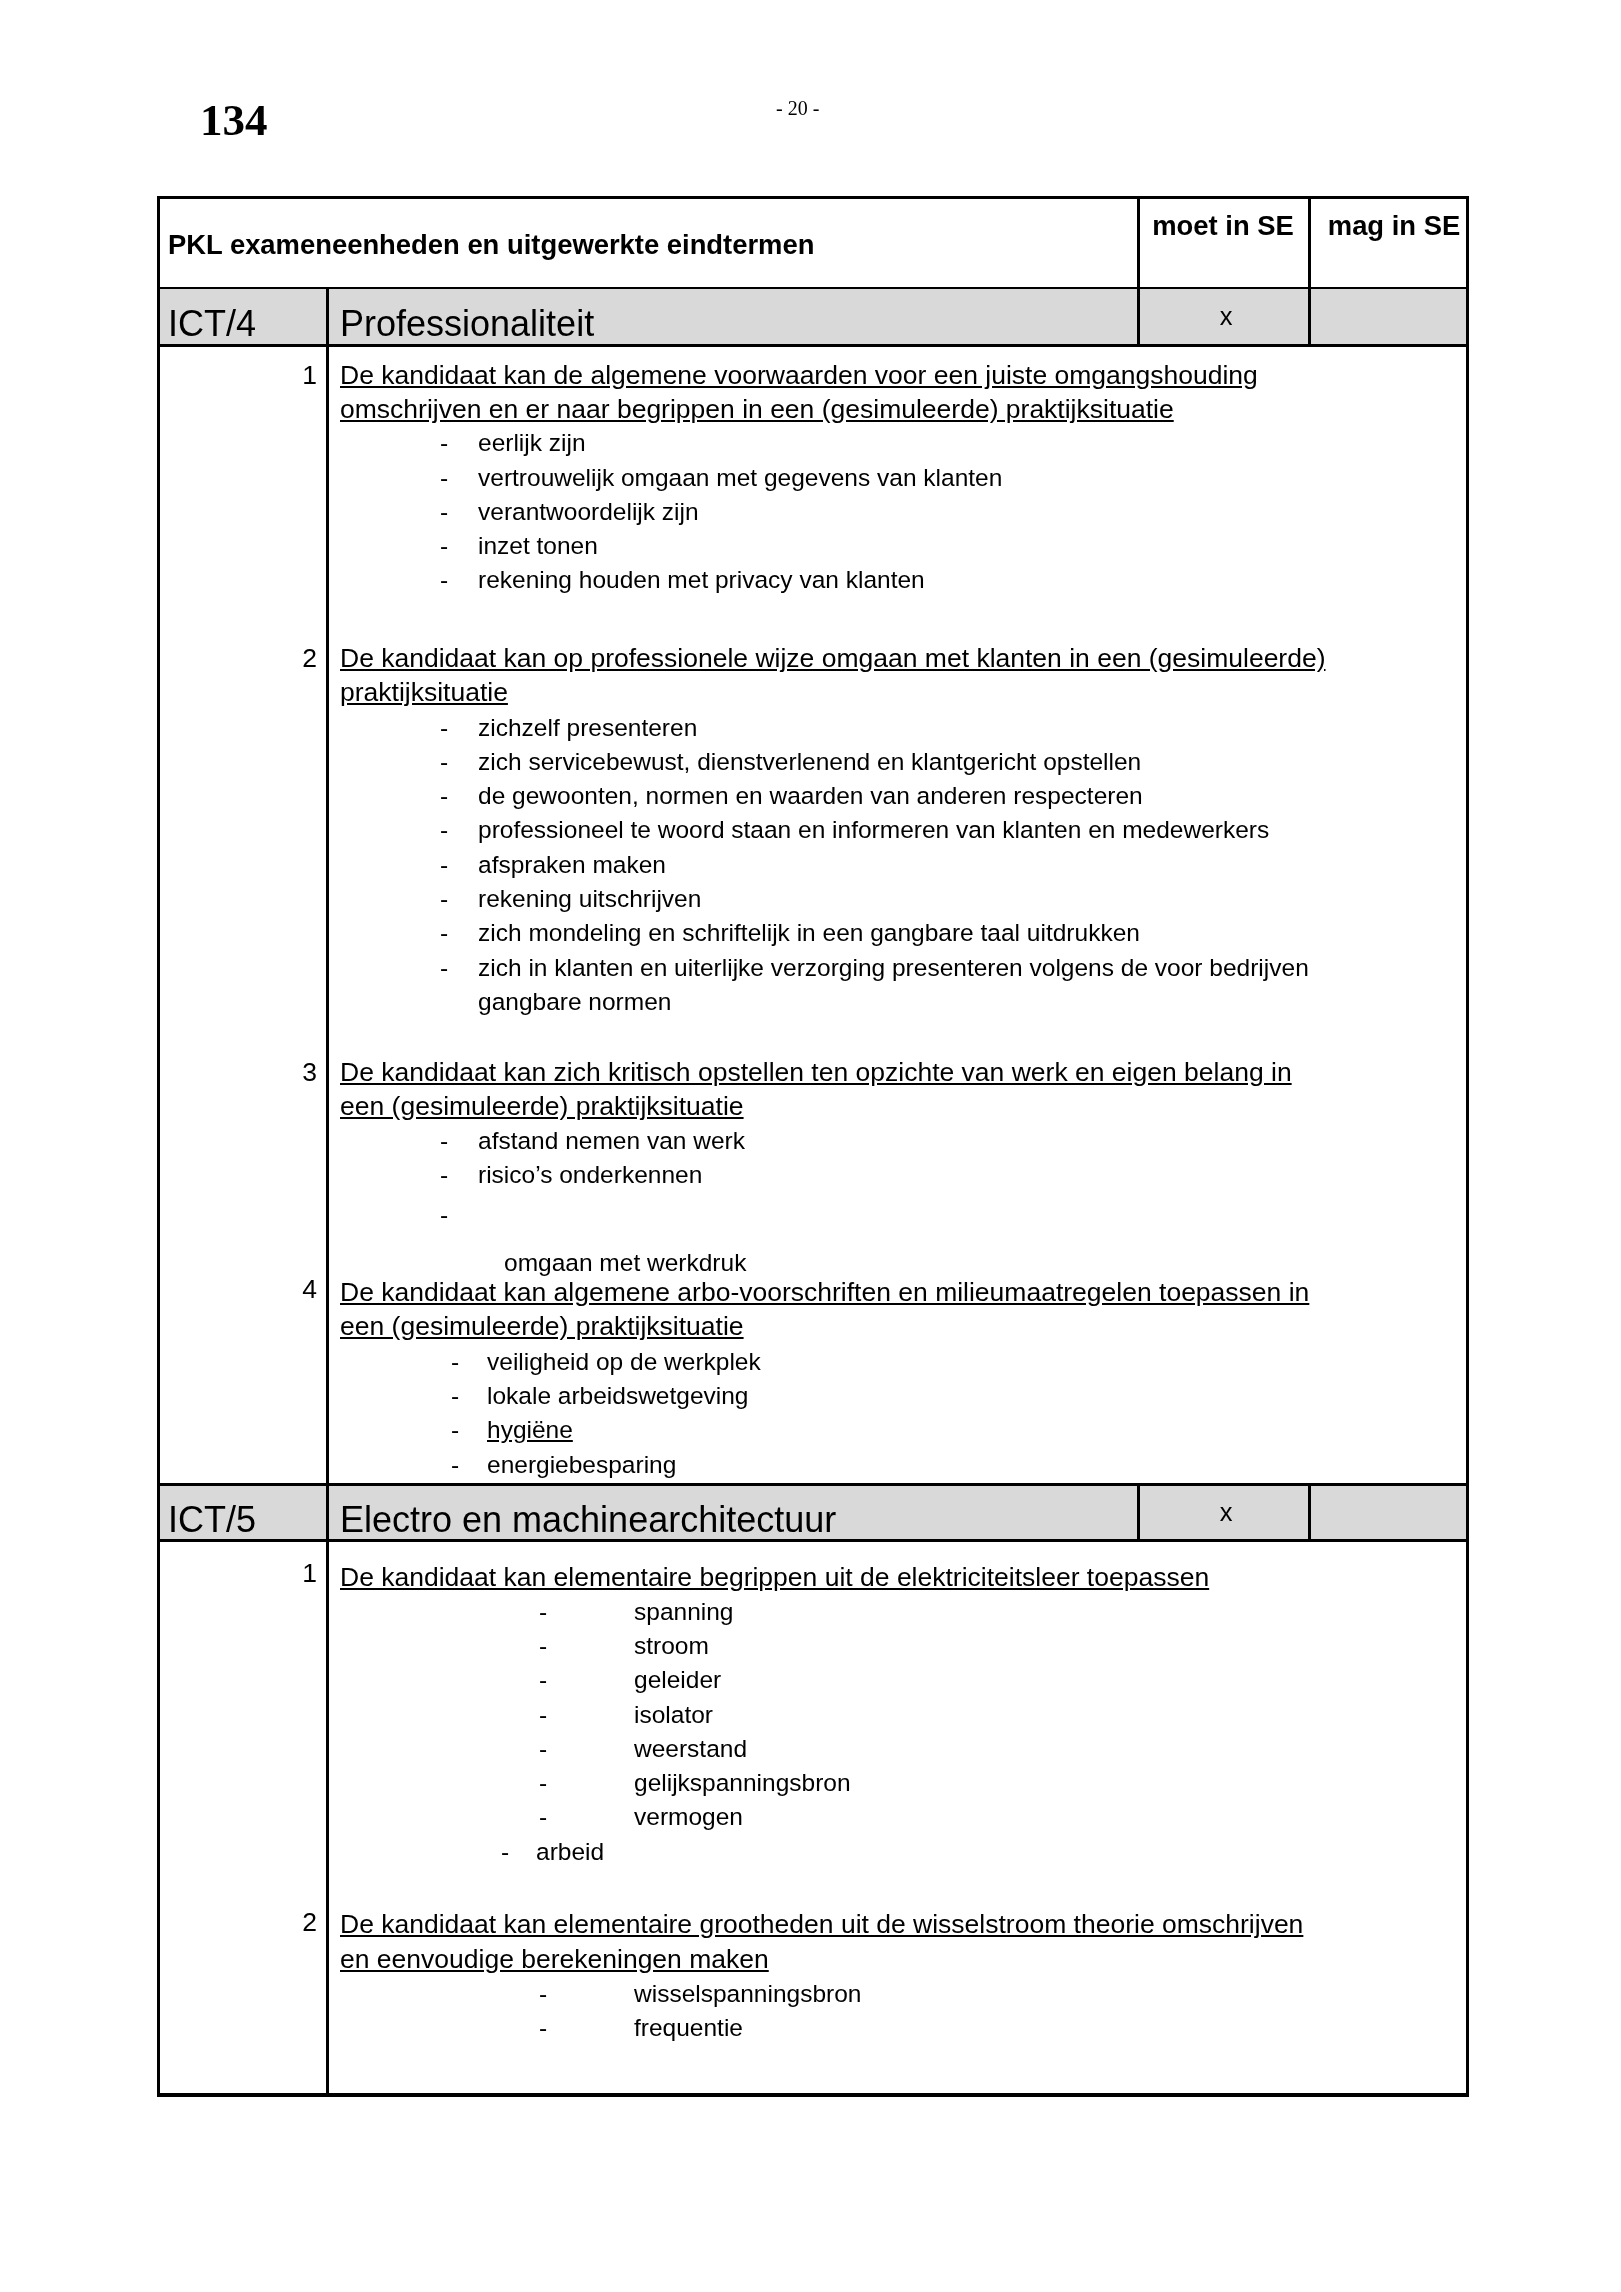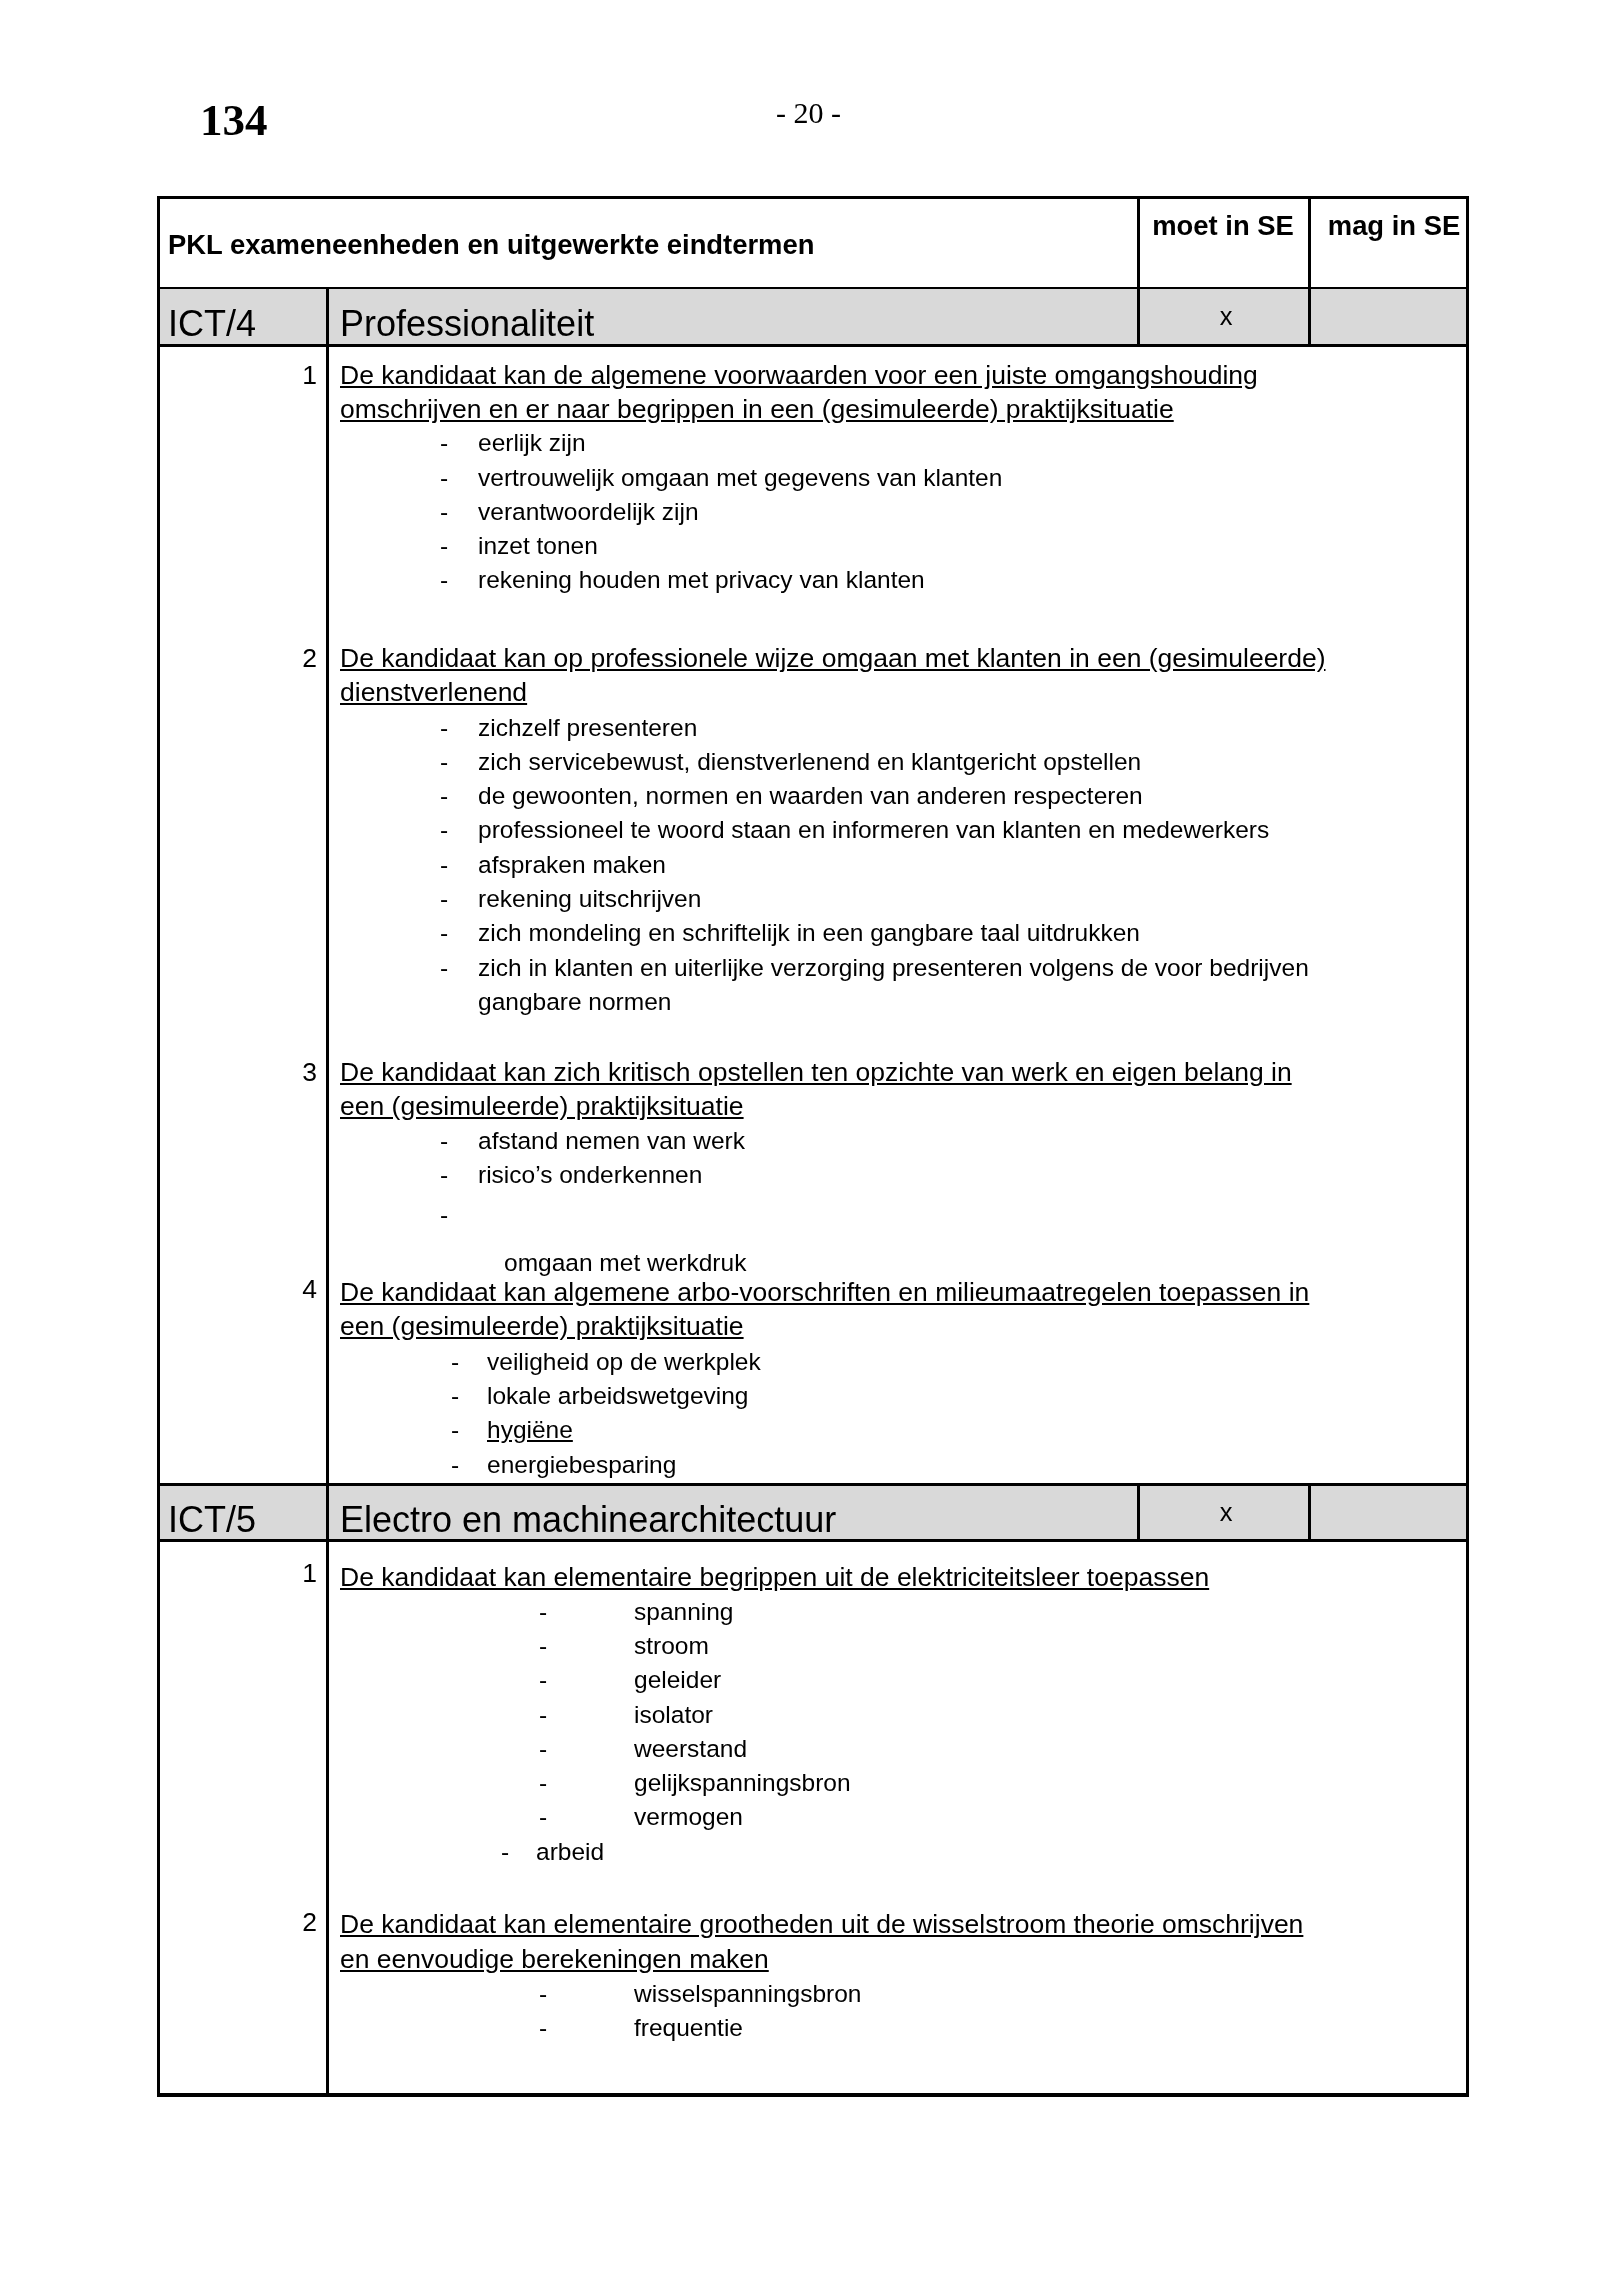--- a/index.html
+++ b/index.html
@@ -2,21 +2,21 @@
 <html><head>
 <meta charset="utf-8">
 <style>
   html, body { margin:0; padding:0; background:#ffffff; }
   body { width:1621px; height:2293px; position:relative; overflow:hidden; color:#000; }
   .abs { position:absolute; white-space:nowrap; }
   .serif { font-family:"Liberation Serif", "DejaVu Serif", serif; }
   .sans { font-family:"Liberation Sans", "DejaVu Sans", sans-serif; }
 
   #page-number { left:200px; top:98px; font-size:45px; font-weight:bold; line-height:1; }
-  #page-mid { left:776px; top:98px; font-size:30px; line-height:1; }
+  #page-mid { left:776px; top:98px; font-size:20px; line-height:1; }
 
   
   .line { position:absolute; background:#000; }
   .gray { position:absolute; background:#d9d9d9; }
 
   .hdr { font-size:27.4px; font-weight:bold; line-height:1; }
   .hdr-c { text-align:center; font-size:27.4px; font-weight:bold; line-height:35px; white-space:normal; }
   .cell { font-size:36px; line-height:1; }
   .num { font-size:26.5px; line-height:1; text-align:right; width:39px; }
   .stmt { font-size:26.5px; line-height:1;text-decoration:underline; }
@@ -75,21 +75,21 @@
       <div class="abs sans dash" style="left:440px; top:534px;">-</div>
       <div class="abs sans bullet" style="left:478px; top:534px;">inzet tonen</div>
       <div class="abs sans dash" style="left:440px; top:568px;">-</div>
       <div class="abs sans bullet" style="left:478px; top:568px;">rekening houden met privacy van klanten</div>
     </div>
   </div>
 
   <div>
     <div class="abs sans num" style="left:278px; top:645px;">2</div>
     <div class="abs sans stmt" style="left:340px; top:645px;">De kandidaat kan op professionele wijze omgaan met klanten in een (gesimuleerde)</div>
-    <div class="abs sans stmt" style="left:340px; top:679px;">dienstverlenend</div>
+    <div class="abs sans stmt" style="left:340px; top:679px;">praktijksituatie</div>
     <div>
       <div class="abs sans dash" style="left:440px; top:716px;">-</div>
       <div class="abs sans bullet" style="left:478px; top:716px;">zichzelf presenteren</div>
       <div class="abs sans dash" style="left:440px; top:750px;">-</div>
       <div class="abs sans bullet" style="left:478px; top:750px;">zich servicebewust, dienstverlenend en klantgericht opstellen</div>
       <div class="abs sans dash" style="left:440px; top:784px;">-</div>
       <div class="abs sans bullet" style="left:478px; top:784px;">de gewoonten, normen en waarden van anderen respecteren</div>
       <div class="abs sans dash" style="left:440px; top:818px;">-</div>
       <div class="abs sans bullet" style="left:478px; top:818px;">professioneel te woord staan en informeren van klanten en medewerkers</div>
       <div class="abs sans dash" style="left:440px; top:853px;">-</div>

